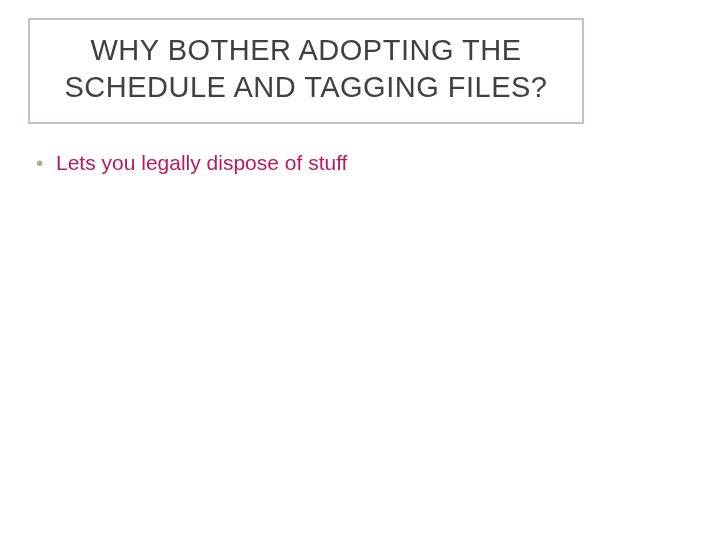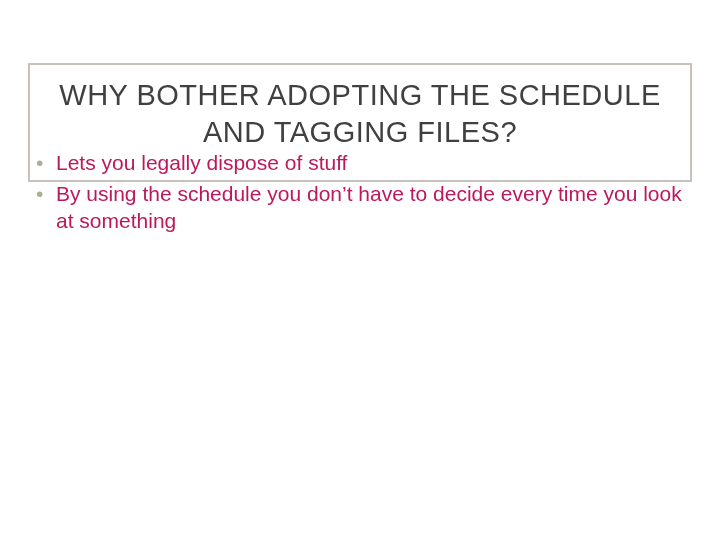--- a/index.html
+++ b/index.html
@@ -14,27 +14,26 @@
   .slide {
     position: relative;
     width: 720px;
     height: 540px;
     box-sizing: border-box;
   }
   .title-frame {
     position: absolute;
     left: 28px;
     top: 18px;
-    width: 664px;
+    width: 556px;
     box-sizing: border-box;
     border: 2px solid #c7c2ba;
     background: #ffffff;
-    padding: 12px 20px 29px 20px;
+    padding: 12px 20px 16px 20px;
     text-align: center;
-    margin-top: 45px;
   }
   .title-text {
     font-size: 29px;
     line-height: 1.28;
     letter-spacing: 0.5px;
     color: #404040;
     font-weight: 400;
   }
   .body {
     position: absolute;
@@ -70,17 +69,16 @@
 
 <div class="slide">
 
   <div class="title-frame">
     <div class="title-text">WHY BOTHER ADOPTING THE SCHEDULE AND TAGGING FILES?</div>
   </div>
 
   <div class="body">
     <ul class="bullets">
       <li><span>Lets you legally dispose of stuff</span></li>
-      <li><span>By using the schedule you don’t have to decide every time you look at something</span></li>
     </ul>
   </div>
 
 </div>
 
 </body></html>

